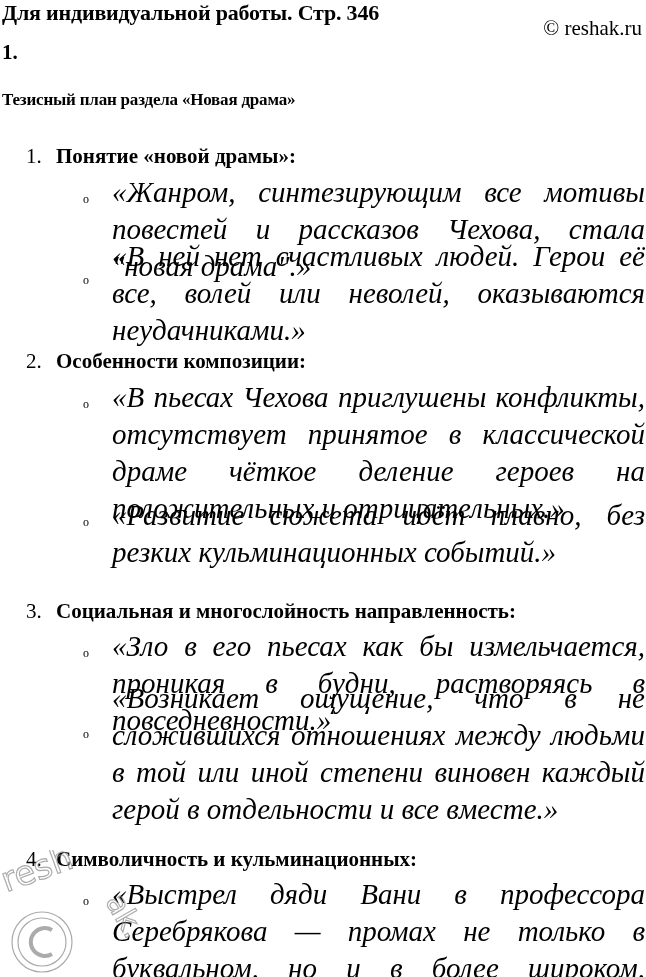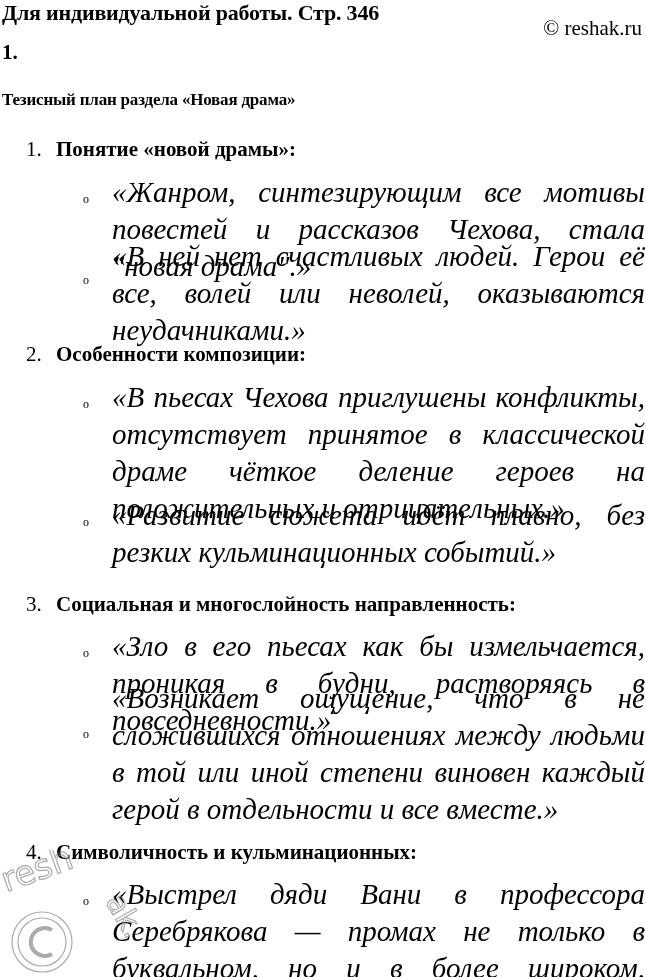--- a/index.html
+++ b/index.html
@@ -3,21 +3,21 @@
 <meta charset="utf-8">
 <style>
   html, body { margin:0; padding:0; background:#fff; }
   body { width:646px; height:977px; overflow:hidden; position:relative;
          font-family:"Liberation Serif", "DejaVu Serif", serif; color:#000; }
   .header { position:absolute; left:2px; top:0; width:642px; height:28px; }
   .header .left { position:absolute; left:0; top:0; font-size:22px; font-weight:bold; letter-spacing:-0.2px; }
   .header .right { position:absolute; right:2px; top:16px; font-size:21px; }
   .num { position:absolute; left:2px; top:40px; font-size:21px; font-weight:bold; }
   .title { position:absolute; left:2px; top:90px; font-size:17px; font-weight:bold; letter-spacing:-0.2px; }
-  .sec { position:absolute; left:26px; font-size:21px; }
+  .sec { position:absolute; left:26px; font-size:21px;margin-top:7px; }
   .sec .n { display:inline-block; width:30px; }
   .sec .h { font-weight:bold; }
   .item { position:absolute; left:112px; width:533px; font-size:29px; line-height:37px; text-align:justify; text-align-last:left;font-style:italic; }
   .bullet { position:absolute; left:83px; font-size:12px; }
   .wm { position:absolute; left:0; top:850px; width:170px; height:127px; pointer-events:none; }
 </style>
 </head>
 <body>
 
 <div class="header">

